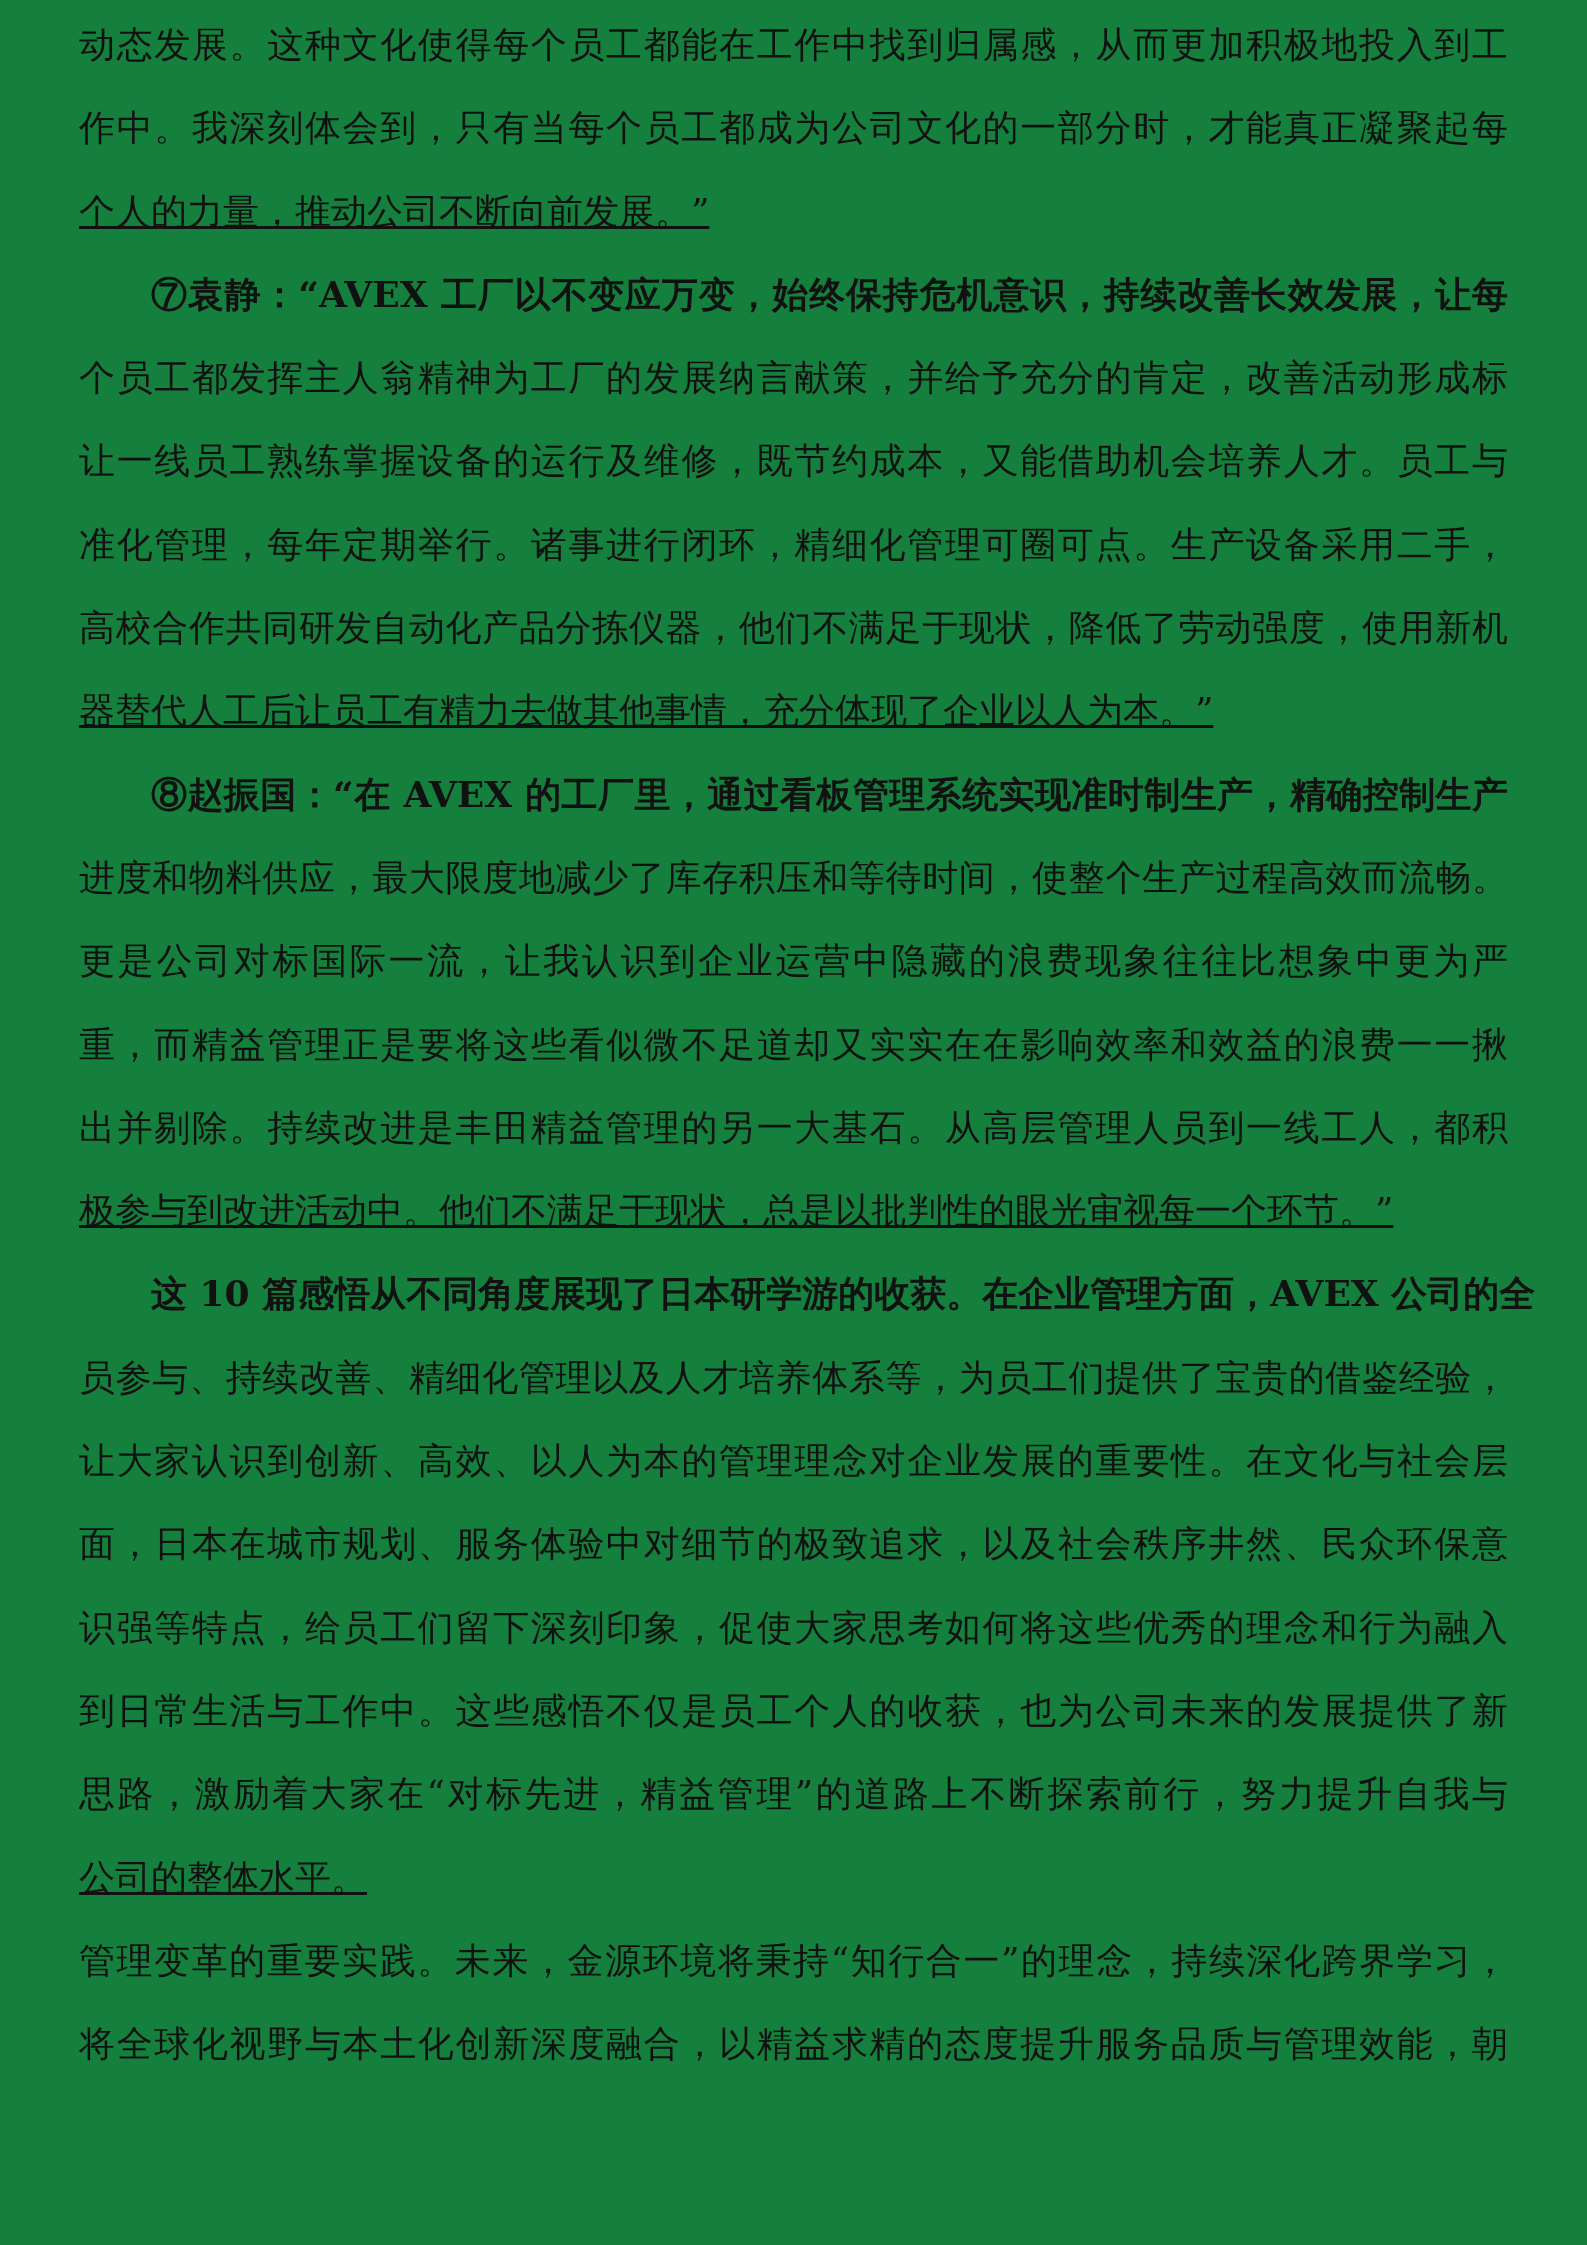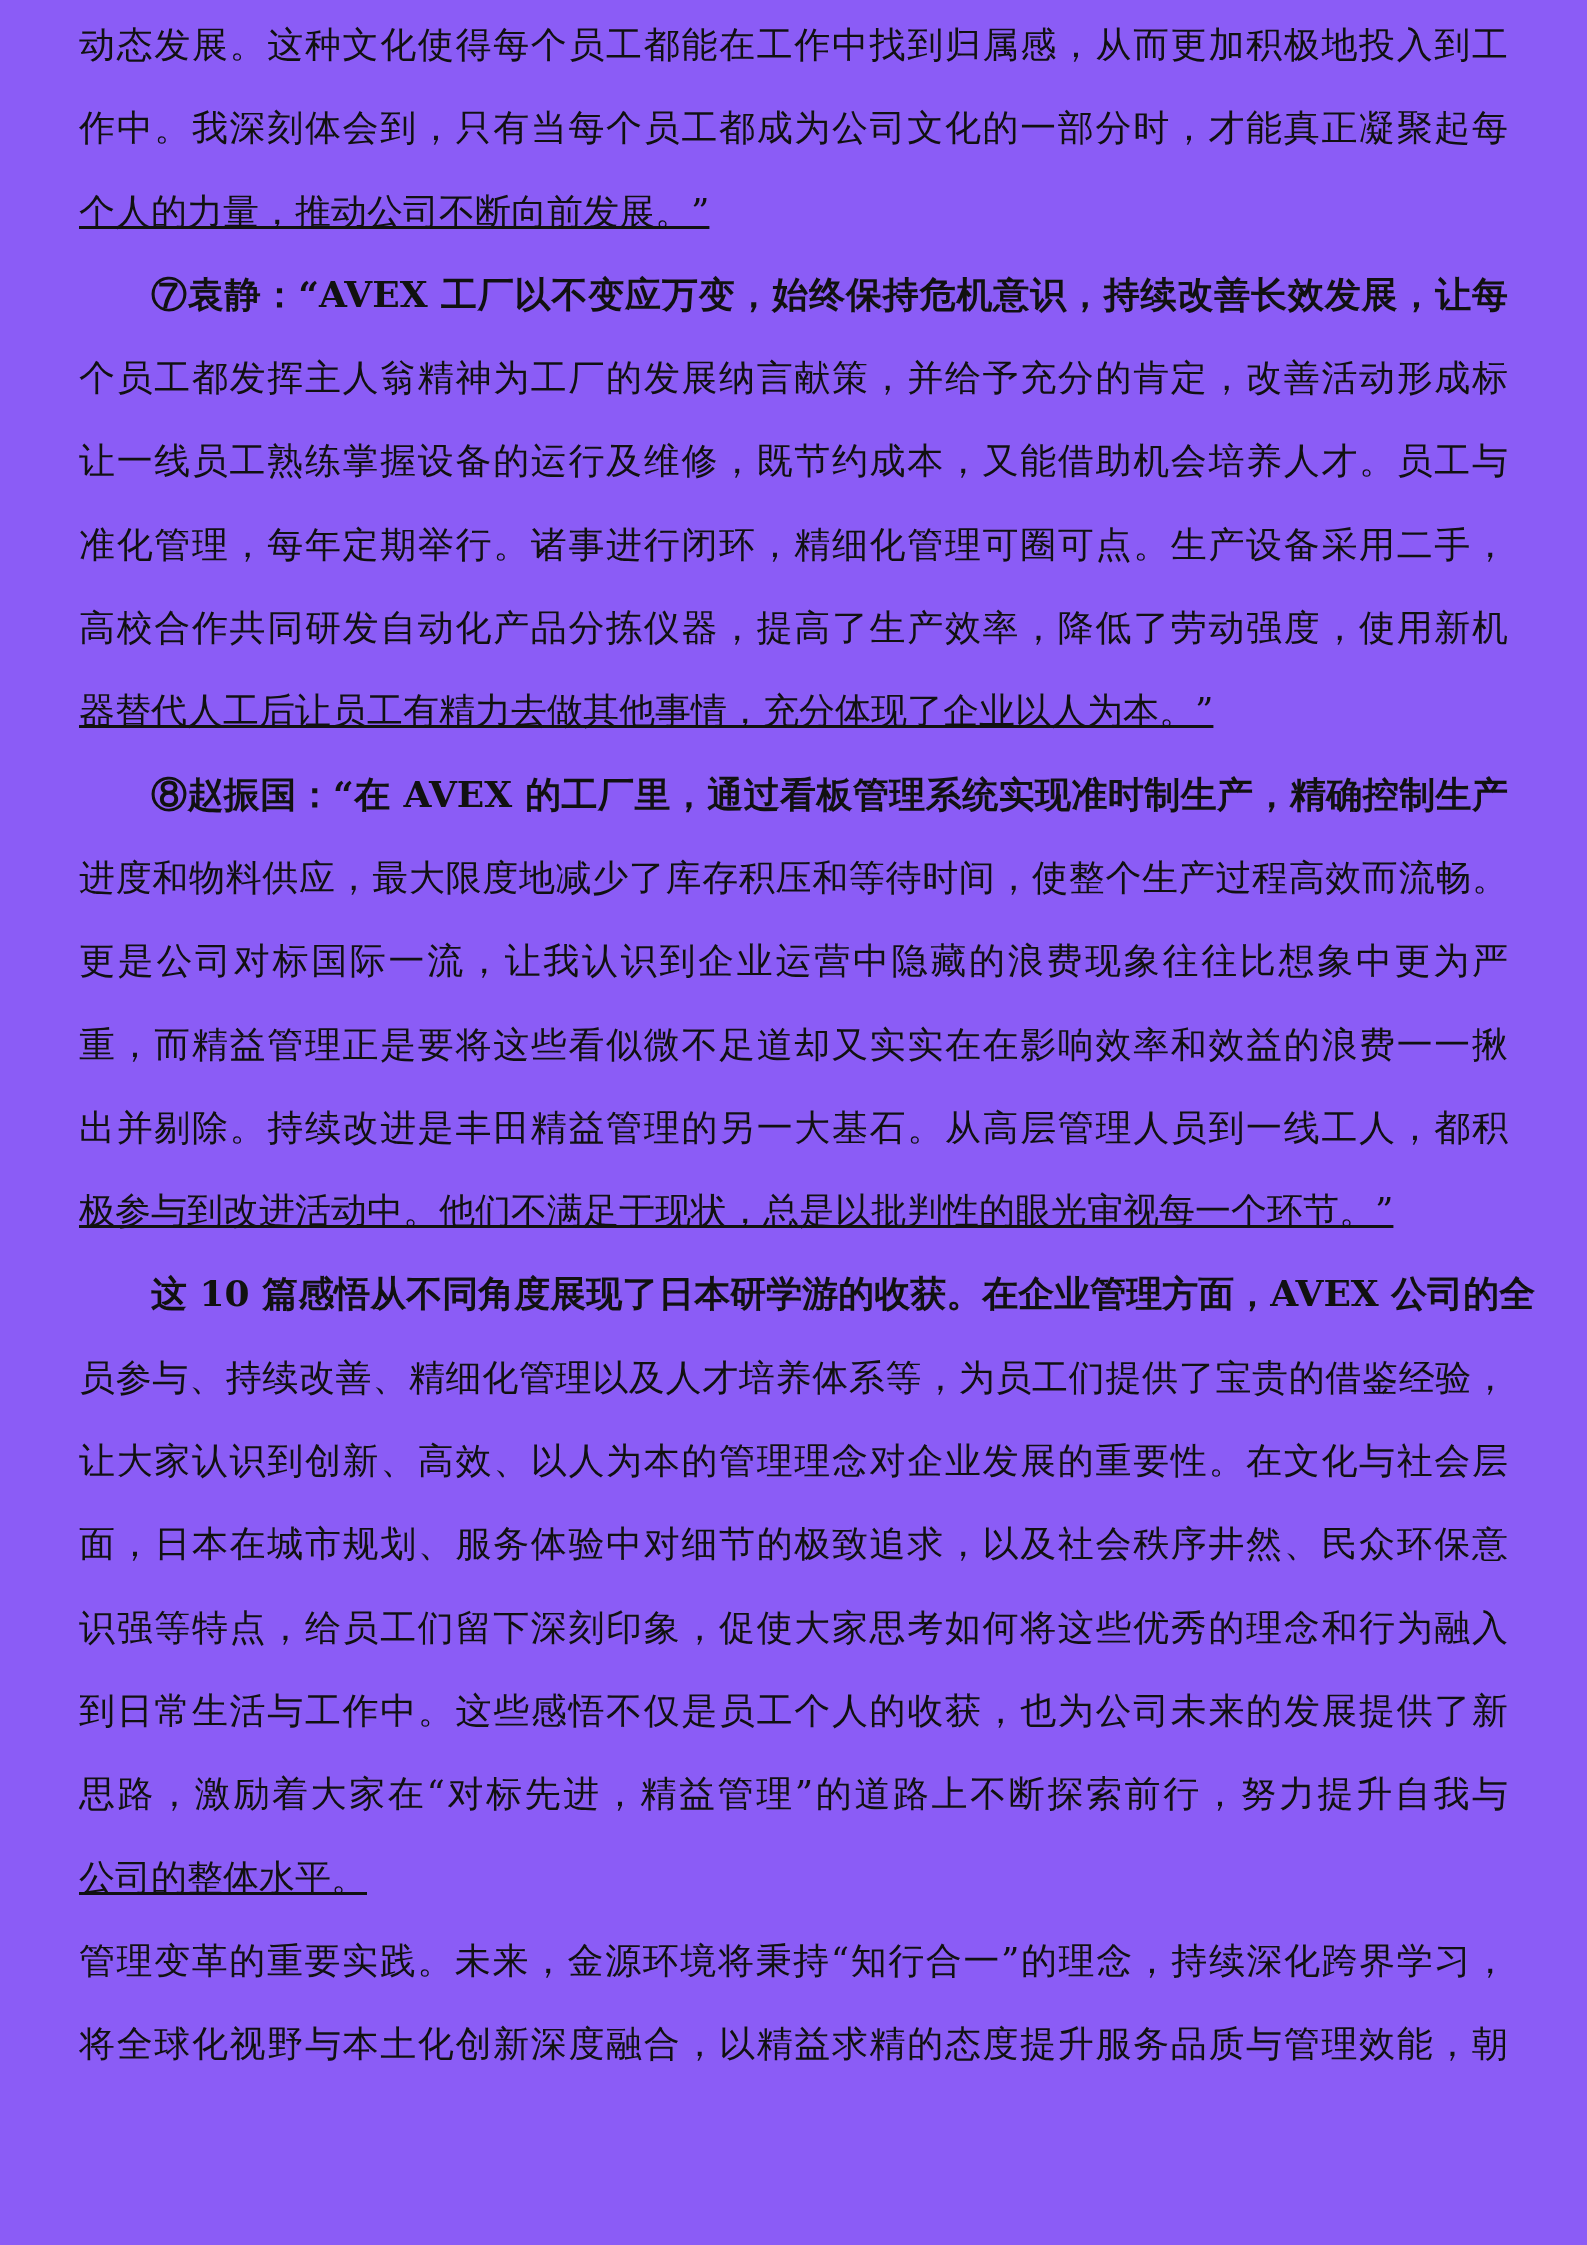--- a/index.html
+++ b/index.html
@@ -1,19 +1,19 @@
 <!DOCTYPE html>
 <html><head>
 <meta charset="utf-8">
 <style>
   html, body { margin: 0; padding: 0; background: #ffffff; }
   body { width: 1587px; height: 2245px; position: relative; overflow: hidden; }
   .page {
     position: absolute; left: 0; top: 0; width: 1587px; height: 2245px;
-    background: #8b5cf6;
+    background: #15803d;
   }
   .text-block {
     position: absolute; left: 79px; top: 3px; width: 1429px;
     font-family: "DejaVu Serif", "Liberation Serif", serif;
     font-size: 36px; color: #111111;
   }
   .line {
     display: block; height: 83.3px; line-height: 83.3px;
     white-space: nowrap; overflow: visible;
     text-align: justify; text-align-last: justify;
@@ -31,21 +31,21 @@
       <span class="line">动态发展。这种文化使得每个员工都能在工作中找到归属感，从而更加积极地投入到工</span>
       <span class="line">作中。我深刻体会到，只有当每个员工都成为公司文化的一部分时，才能真正凝聚起每</span>
       <span class="line last">个人的力量，推动公司不断向前发展。”</span>
     </div>
 
     <div>
       <span class="line indent">⑦袁静：“AVEX 工厂以不变应万变，始终保持危机意识，持续改善长效发展，让每</span>
       <span class="line">个员工都发挥主人翁精神为工厂的发展纳言献策，并给予充分的肯定，改善活动形成标</span>
       <span class="line">让一线员工熟练掌握设备的运行及维修，既节约成本，又能借助机会培养人才。员工与</span>
       <span class="line">准化管理，每年定期举行。诸事进行闭环，精细化管理可圈可点。生产设备采用二手，</span>
-      <span class="line">高校合作共同研发自动化产品分拣仪器，提高了生产效率，降低了劳动强度，使用新机</span>
+      <span class="line">高校合作共同研发自动化产品分拣仪器，他们不满足于现状，降低了劳动强度，使用新机</span>
       <span class="line last">器替代人工后让员工有精力去做其他事情，充分体现了企业以人为本。”</span>
     </div>
 
     <div>
       <span class="line indent">⑧赵振国：“在 AVEX 的工厂里，通过看板管理系统实现准时制生产，精确控制生产</span>
       <span class="line">进度和物料供应，最大限度地减少了库存积压和等待时间，使整个生产过程高效而流畅。</span>
       <span class="line">更是公司对标国际一流，让我认识到企业运营中隐藏的浪费现象往往比想象中更为严</span>
       <span class="line">重，而精益管理正是要将这些看似微不足道却又实实在在影响效率和效益的浪费一一揪</span>
       <span class="line">出并剔除。持续改进是丰田精益管理的另一大基石。从高层管理人员到一线工人，都积</span>
       <span class="line last">极参与到改进活动中。他们不满足于现状，总是以批判性的眼光审视每一个环节。”</span>

